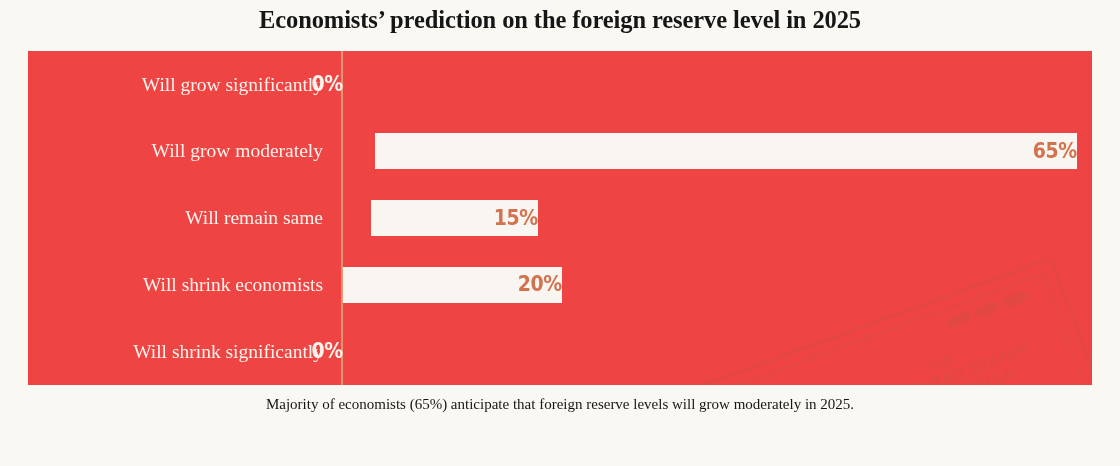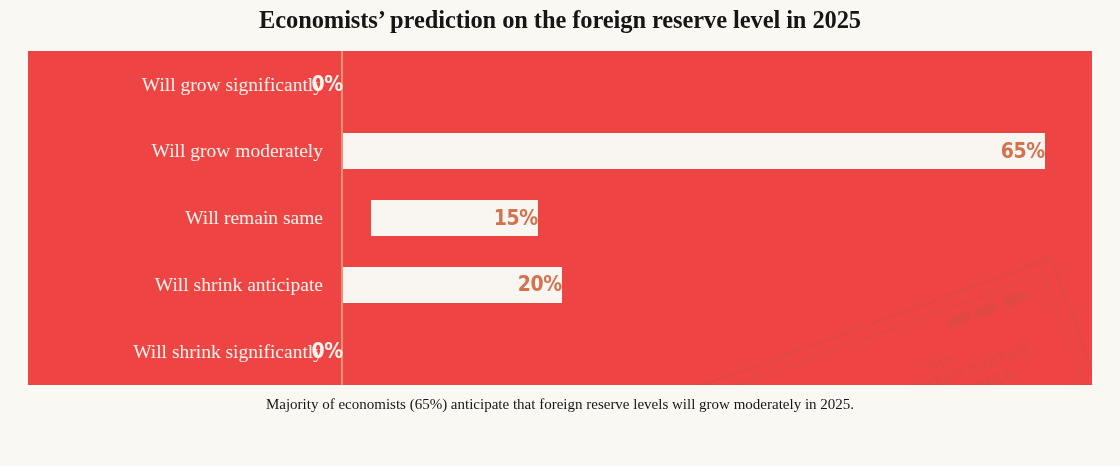--- a/index.html
+++ b/index.html
@@ -140,38 +140,38 @@
 
     <div class="rows">
         <div class="row" style="top: 4.4px;">
           <div class="row-label">Will grow significantly</div>
           <div class="bar-area">
             <div class="bar zero" style="width: 0px;">
               <span class="bar-value">0%</span>
             </div>
           </div>
         </div>
-        <div class="row" style="top: 71.2px;">
+        <div class="row" style="top: 71.2px; gap: 32px;">
           <div class="row-label">Will grow moderately</div>
           <div class="bar-area">
             <div class="bar" style="width: 702px;">
               <span class="bar-value">65%</span>
             </div>
           </div>
         </div>
         <div class="row" style="top: 138px;">
           <div class="row-label">Will remain same</div>
           <div class="bar-area">
             <div class="bar" style="width: 167px; margin-left: 28px;">
               <span class="bar-value">15%</span>
             </div>
           </div>
         </div>
         <div class="row" style="top: 204.8px;">
-          <div class="row-label">Will shrink anticipate</div>
+          <div class="row-label">Will shrink economists</div>
           <div class="bar-area">
             <div class="bar" style="width: 219px;">
               <span class="bar-value">20%</span>
             </div>
           </div>
         </div>
         <div class="row" style="top: 271.6px;">
           <div class="row-label">Will shrink significantly</div>
           <div class="bar-area">
             <div class="bar zero" style="width: 0px;">

